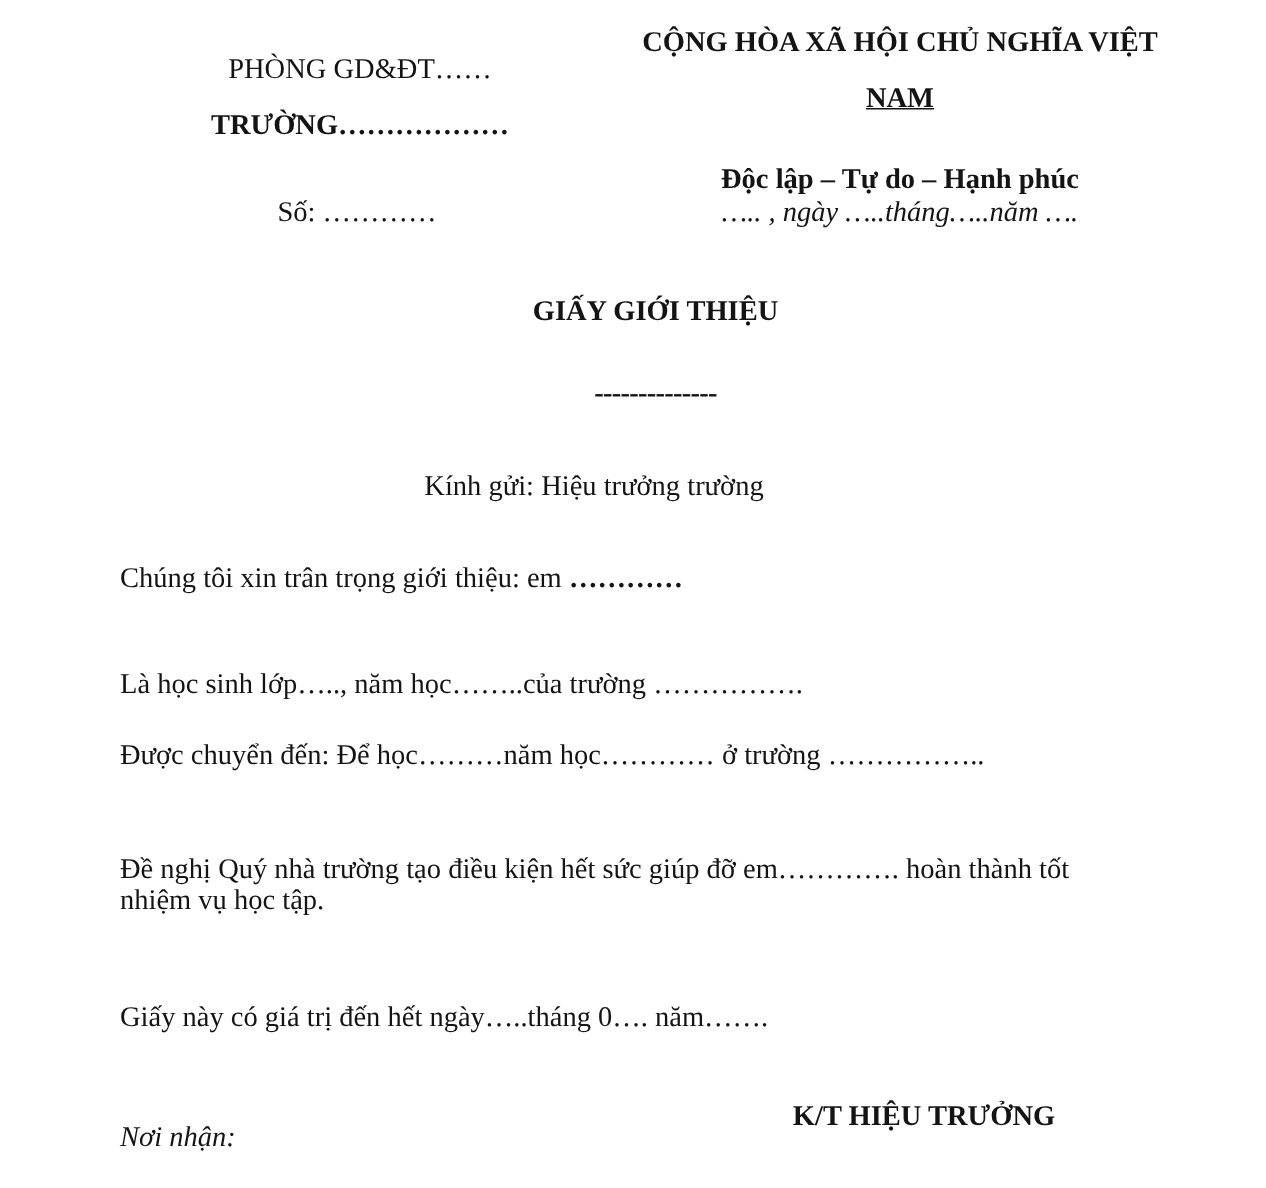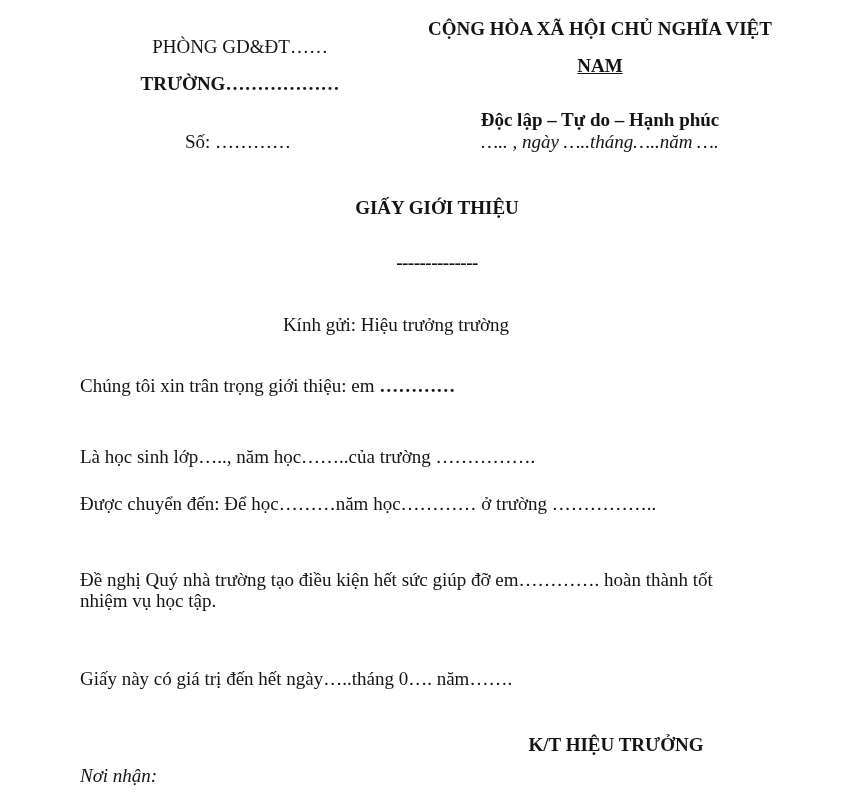--- a/index.html
+++ b/index.html
@@ -51,17 +51,17 @@
       <span>Chúng tôi xin trân trọng giới thiệu: em </span><span class="bold">…………</span>
     </div>
     <div class="abs fs18" style="left:80px; top:434px;margin-top:12px;">Là học sinh lớp….., năm học……..của trường …………….</div>
     <div class="abs fs18" style="left:80px; top:493px;">Được chuyển đến: Để học………năm học………… ở trường ……………..</div>
     <div class="abs fs18" style="left:80px; top:552px;margin-top:17px;">Đề nghị Quý nhà trường tạo điều kiện hết sức giúp đỡ em…………. hoàn thành tốt</div>
     <div class="abs fs18" style="left:80px; top:590px;">nhiệm vụ học tập.</div>
     <div class="abs fs18" style="left:80px; top:650px;margin-top:18px;">Giấy này có giá trị đến hết ngày…..tháng 0…. năm…….</div>
   </div>
 
   <div>
-    <div class="abs fs18 italic" style="left:80px; top:765px;">Nơi nhận:</div>
+    <div class="abs fs18 italic" style="left:80px; top:748px;">Nơi nhận:</div>
     <div class="abs center fs18 bold" style="left:616px; top:734px;">K/T HIỆU TRƯỞNG</div>
   </div>
 
 </div>
 
 </body></html>

